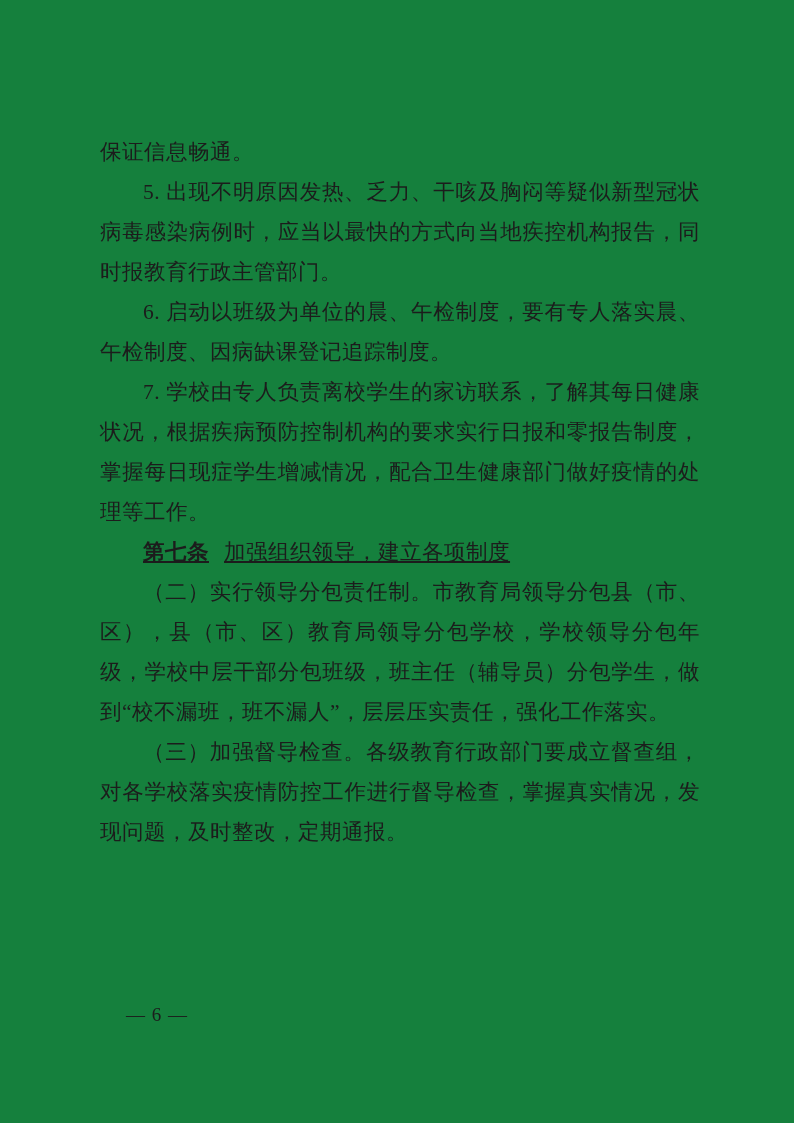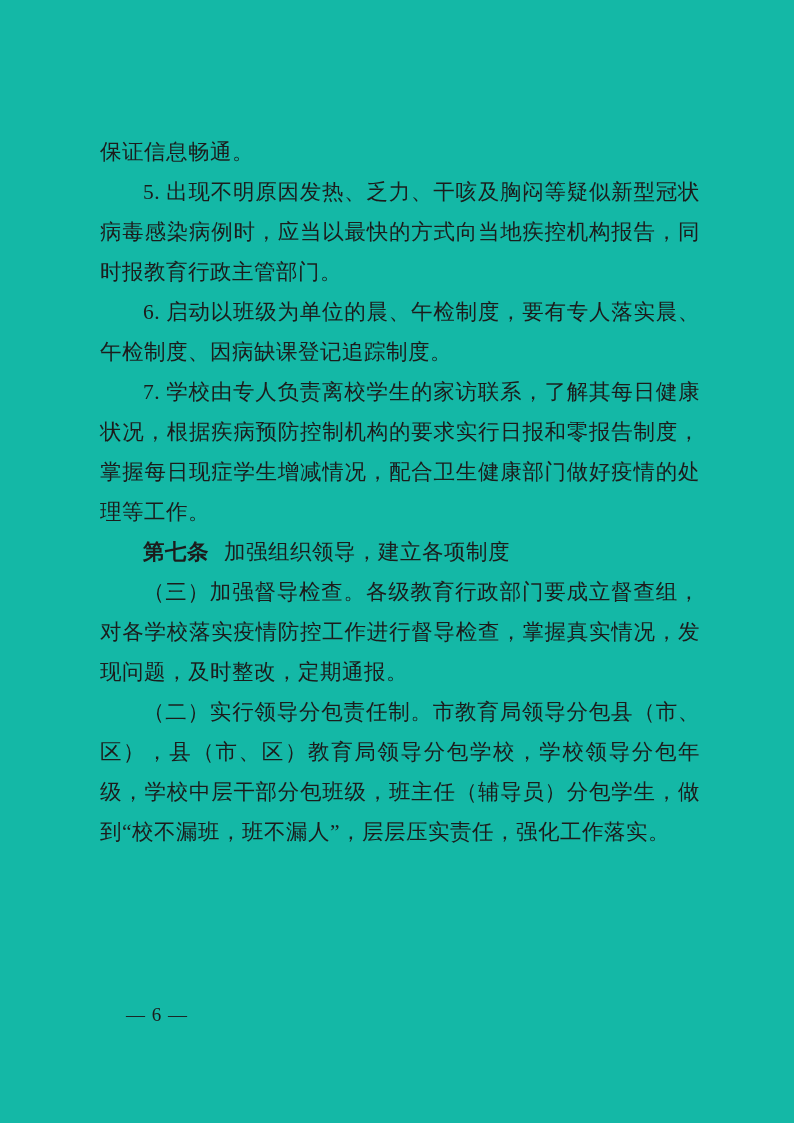--- a/index.html
+++ b/index.html
@@ -4,21 +4,21 @@
 <style>
   html, body {
     margin: 0;
     padding: 0;
     background: #ffffff;
   }
   .page {
     position: relative;
     width: 794px;
     height: 1123px;
-    background: #14b8a6;
+    background: #15803d;
     overflow: hidden;
     font-family: "Liberation Serif", "DejaVu Serif", serif;
     color: #1c1c1c;
   }
   .content {
     position: absolute;
     left: 100px;
     top: 132px;
     width: 600px;
     font-size: 21.5px;
@@ -32,20 +32,21 @@
     padding: 0;
     text-indent: 2em;
   }
   .content p.no-indent {
     text-indent: 0;
   }
   .article-heading {
     margin: 0;
     padding: 0;
     text-indent: 2em;
+    text-decoration: underline;
   }
   .article-number {
     font-weight: bold;
     margin-right: 0.7em;
   }
   .footer {
     position: absolute;
     left: 126px;
     top: 1000px;
     font-size: 19px;
@@ -59,17 +60,17 @@
 
 <div class="page">
   <div class="content">
     <p class="no-indent">保证信息畅通。</p>
     <p>5. 出现不明原因发热、乏力、干咳及胸闷等疑似新型冠状病毒感染病例时，应当以最快的方式向当地疾控机构报告，同时报教育行政主管部门。</p>
     <p>6. 启动以班级为单位的晨、午检制度，要有专人落实晨、午检制度、因病缺课登记追踪制度。</p>
     <p>7. 学校由专人负责离校学生的家访联系，了解其每日健康状况，根据疾病预防控制机构的要求实行日报和零报告制度，掌握每日现症学生增减情况，配合卫生健康部门做好疫情的处理等工作。</p>
     <p class="article-heading">
       <span class="article-number">第七条</span><span>加强组织领导，建立各项制度</span>
     </p>
+    <p>（二）实行领导分包责任制。市教育局领导分包县（市、区），县（市、区）教育局领导分包学校，学校领导分包年级，学校中层干部分包班级，班主任（辅导员）分包学生，做到“校不漏班，班不漏人”，层层压实责任，强化工作落实。</p>
     <p>（三）加强督导检查。各级教育行政部门要成立督查组，对各学校落实疫情防控工作进行督导检查，掌握真实情况，发现问题，及时整改，定期通报。</p>
-    <p>（二）实行领导分包责任制。市教育局领导分包县（市、区），县（市、区）教育局领导分包学校，学校领导分包年级，学校中层干部分包班级，班主任（辅导员）分包学生，做到“校不漏班，班不漏人”，层层压实责任，强化工作落实。</p>
   </div>
   <div class="footer">— 6 —</div>
 </div>
 
 </body></html>

